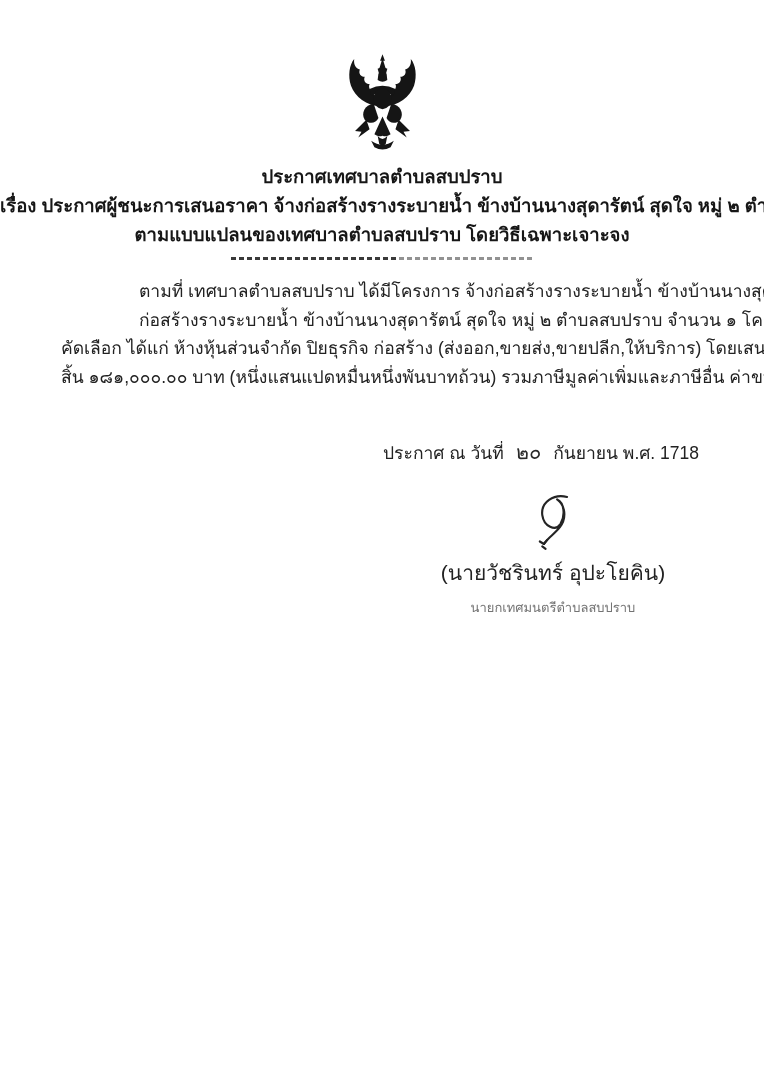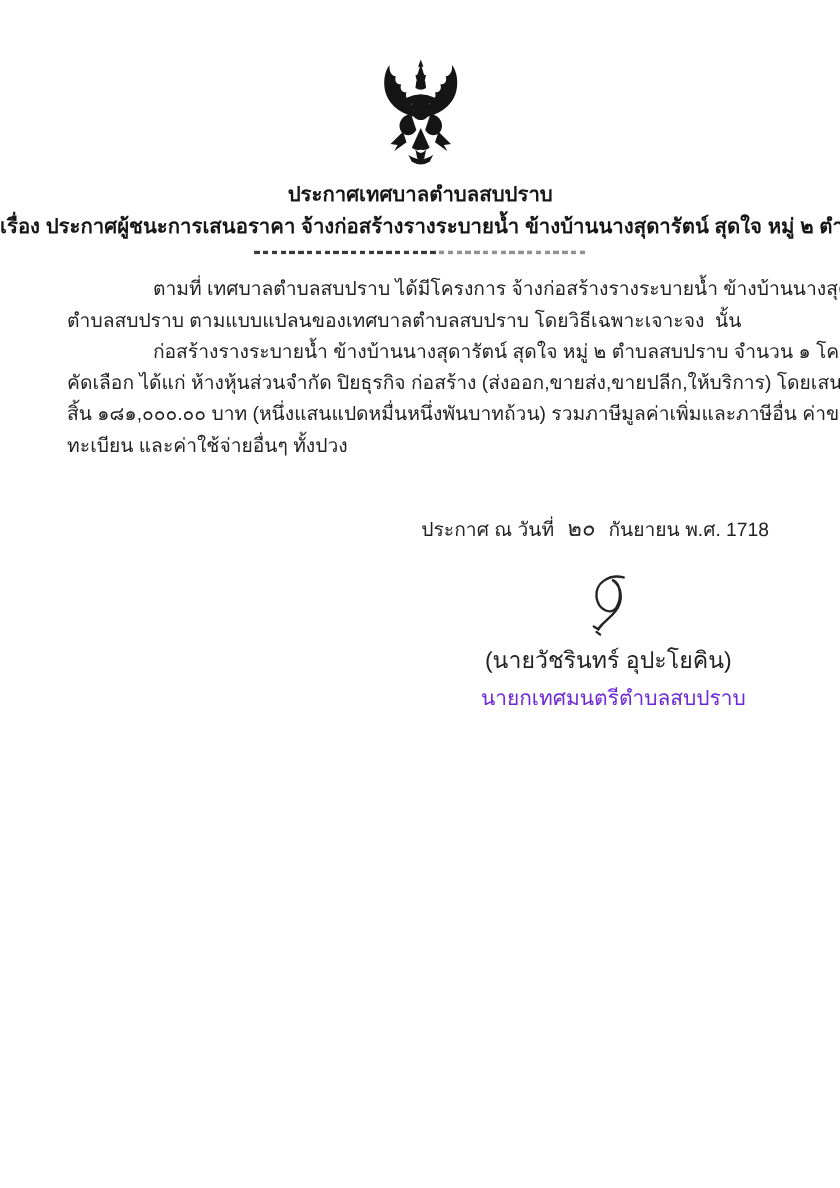--- a/index.html
+++ b/index.html
@@ -85,25 +85,24 @@
   }
   .sig-name {
     margin-top: 2px;
     font-size: 21px;
     line-height: 26px;
     white-space: pre;
     color: #222222;
   }
   .sig-position {
     margin-top: 9px;
-    font-size: 19px;
+    font-size: 13px;
     line-height: 26px;
     white-space: pre;
-    color: #6d28d9;
-    text-align: right;
+    color: #737373;
   }
 </style>
 </head>
 <body>
 
 <div class="page">
 
   <div class="emblem-wrap">
     <svg class="emblem" width="97" height="103" viewBox="0 0 120 124" xmlns="http://www.w3.org/2000/svg">
       <g fill="#151515">
@@ -131,32 +130,31 @@
         <path d="M54 102 Q60 110 66 102 L64 112 Q60 116 56 112 Z"></path>
 
         <path d="M46 108 Q60 118 74 108 L70 116 Q60 122 50 116 Z"></path>
       </g>
     </svg>
   </div>
 
   <div class="doc-header">
     <div class="h-line">ประกาศเทศบาลตำบลสบปราบ</div>
     <div class="h-line">เรื่อง ประกาศผู้ชนะการเสนอราคา จ้างก่อสร้างรางระบายน้ำ ข้างบ้านนางสุดารัตน์ สุดใจ หมู่ ๒ ตำบลสบปราบ</div>
+    <div class="h-line">ตามแบบแปลนของเทศบาลตำบลสบปราบ โดยวิธีเฉพาะเจาะจง</div>
     <div class="divider">
       <div class="divider-fade"></div>
     </div>
   </div>
 
   <div class="doc-body">
     <div class="body-line indent">ตามที่ เทศบาลตำบลสบปราบ ได้มีโครงการ จ้างก่อสร้างรางระบายน้ำ ข้างบ้านนางสุดารัตน์ สุดใจ หมู่ ๒</div>
-    <div class="body-line">ตำบลสบปราบ ตามแบบแปลนของเทศบาลตำบลสบปราบ โดยวิธีเฉพาะเจาะจง  นั้น</div>
     <div class="body-line indent">ก่อสร้างรางระบายน้ำ ข้างบ้านนางสุดารัตน์ สุดใจ หมู่ ๒ ตำบลสบปราบ จำนวน ๑ โครงการ ผู้ได้รับการ</div>
     <div class="body-line">คัดเลือก ได้แก่ ห้างหุ้นส่วนจำกัด ปิยธุรกิจ ก่อสร้าง (ส่งออก,ขายส่ง,ขายปลีก,ให้บริการ) โดยเสนอราคา เป็นเงินทั้ง</div>
     <div class="body-line">สิ้น ๑๘๑,๐๐๐.๐๐ บาท (หนึ่งแสนแปดหมื่นหนึ่งพันบาทถ้วน) รวมภาษีมูลค่าเพิ่มและภาษีอื่น ค่าขนส่ง ค่าจด</div>
-    <div class="body-line">ทะเบียน และค่าใช้จ่ายอื่นๆ ทั้งปวง</div>
   </div>
 
   <div class="date-line"><span>ประกาศ ณ วันที่</span><span class="date-day">๒๐</span><span>กันยายน พ.ศ. 1718</span></div>
 
   <div class="signature-block">
     <svg class="sig-mark" viewBox="0 0 110 80" xmlns="http://www.w3.org/2000/svg">
       <g fill="none" stroke="#242424" stroke-width="2.6" stroke-linecap="round" stroke-linejoin="round">
         <path d="M72 6 C 56 2, 40 12, 42 28 C 44 42, 58 48, 64 39 C 70 29, 69 13, 60 9 C 70 16, 72 32, 63 43 C 57 51, 49 55, 44 63"></path>
         <path d="M44 63 L39 60"></path>
         <path d="M44 63 L48 58"></path>

